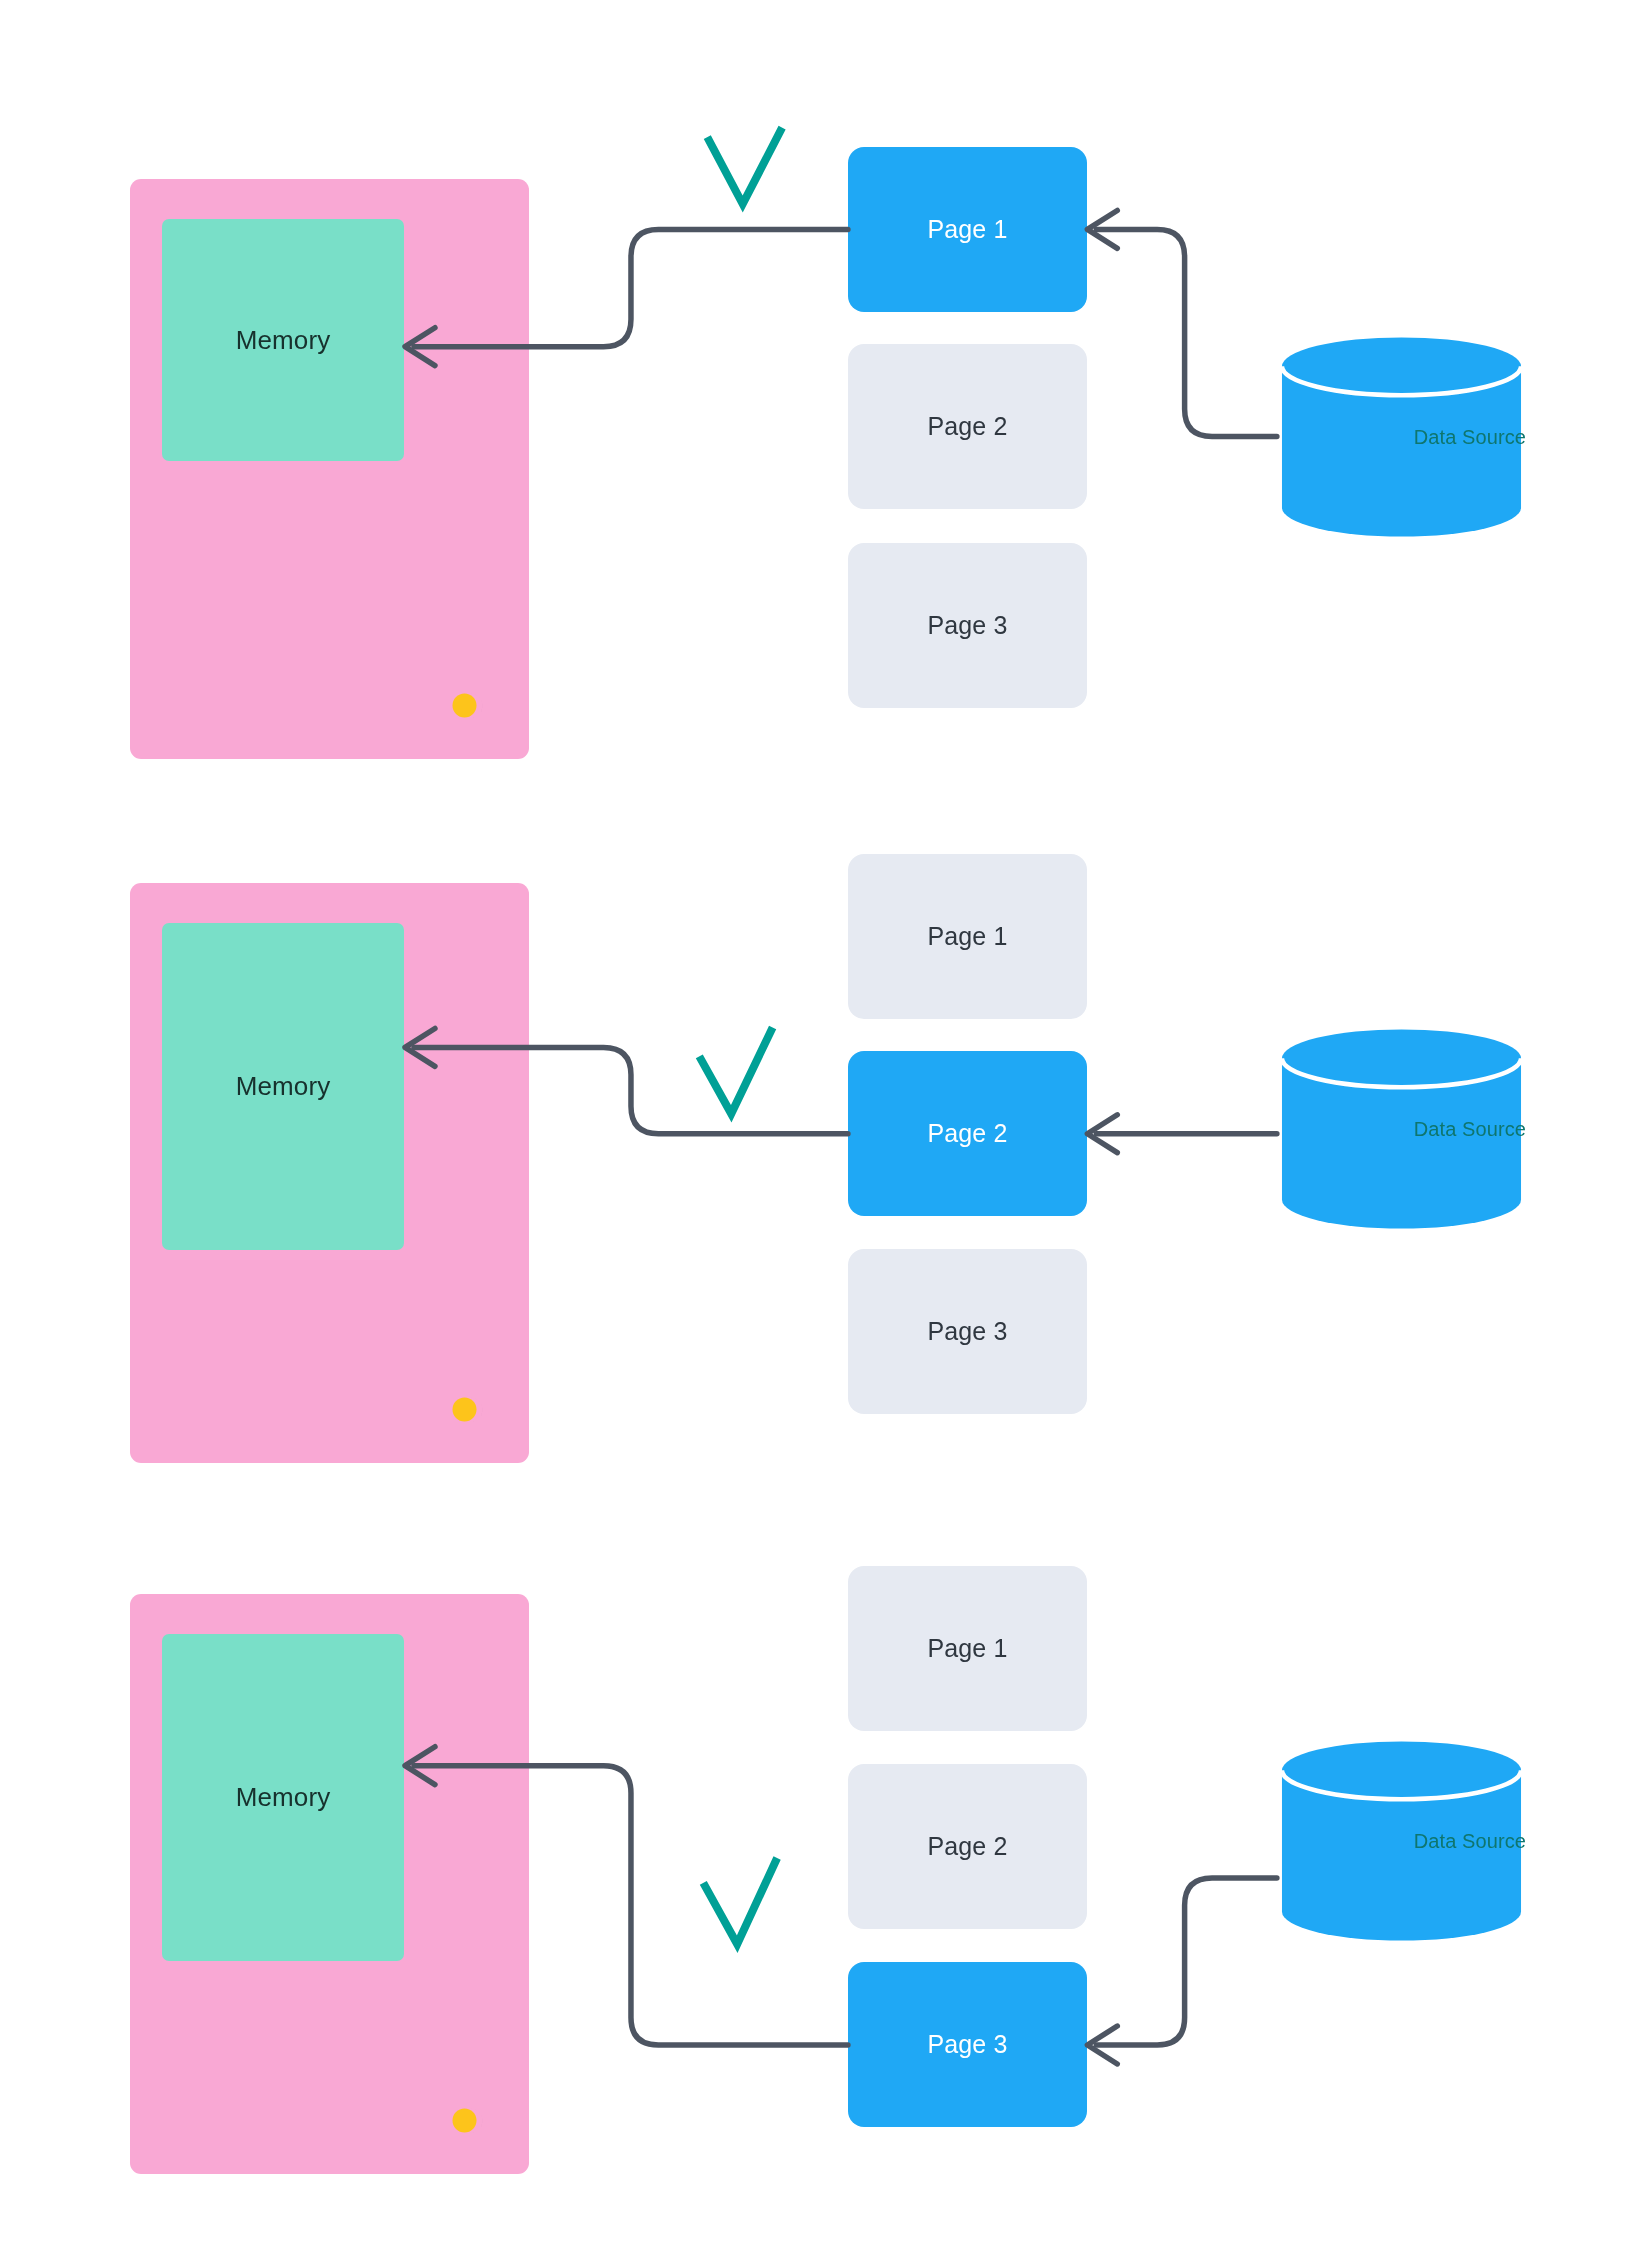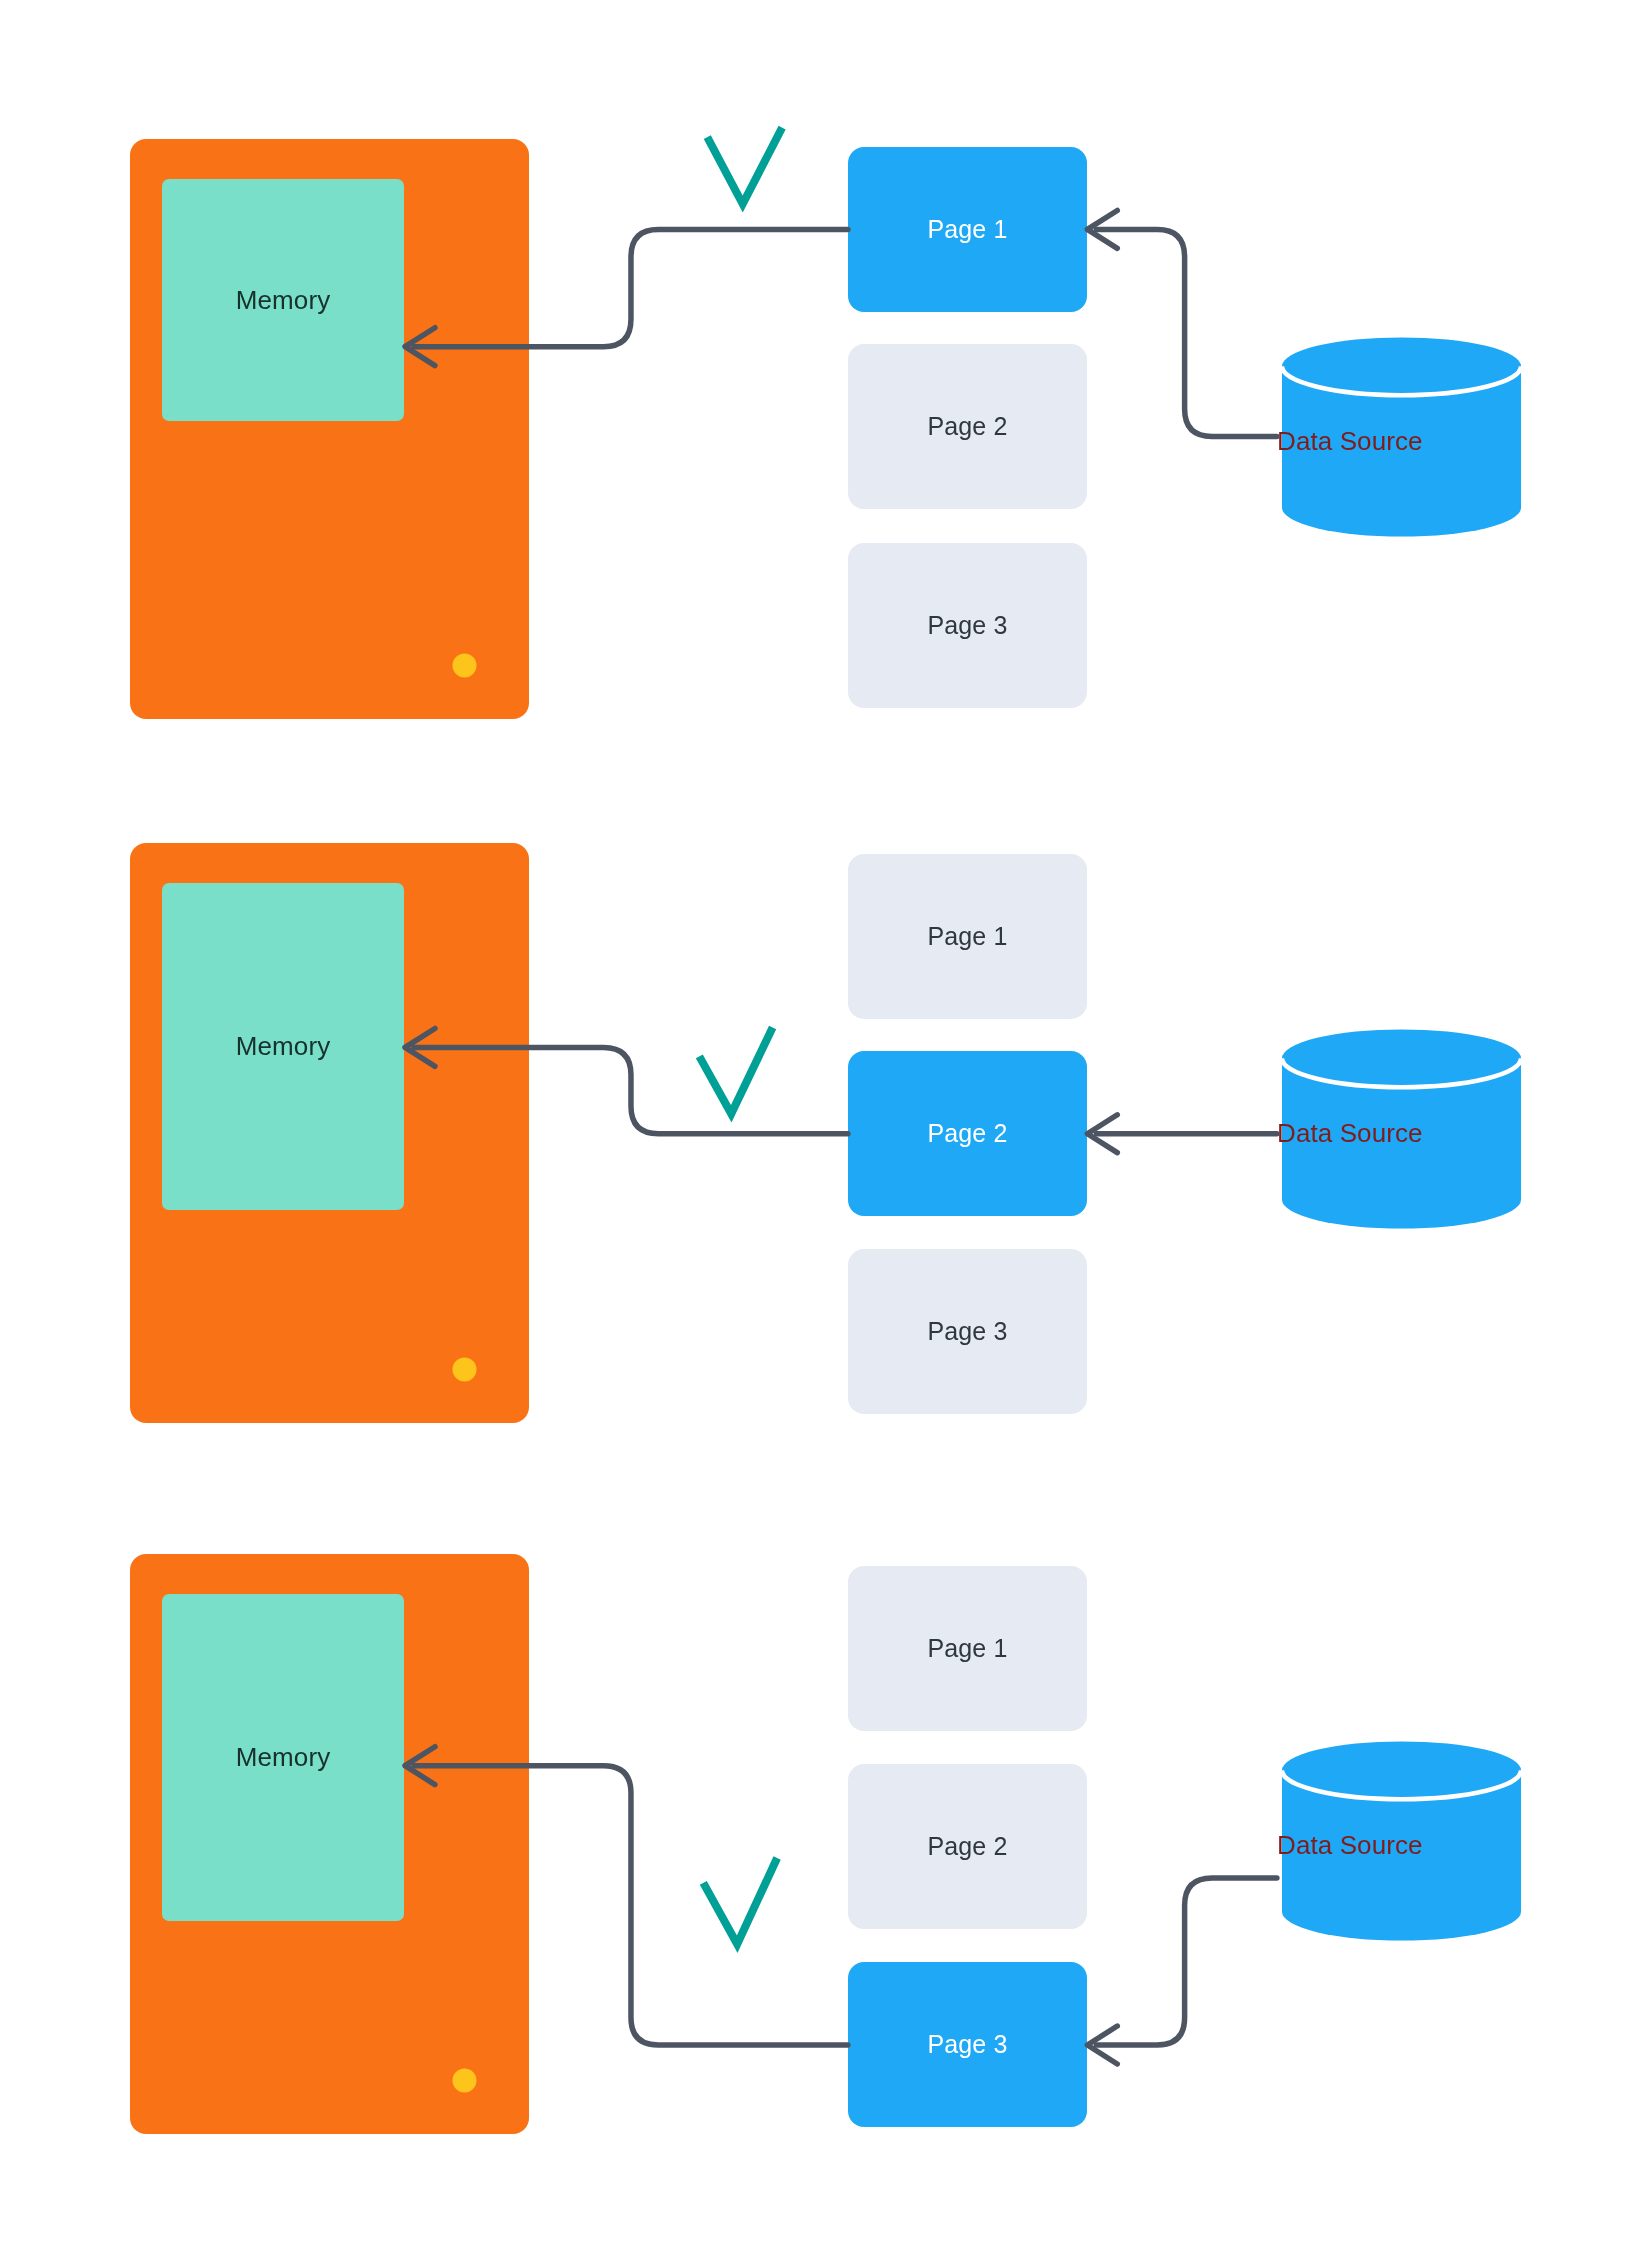--- a/index.html
+++ b/index.html
@@ -4,41 +4,41 @@
 <style>
   html,body{margin:0;padding:0;background:#ffffff;}
   body{
     width:1644px;height:2250px;position:relative;overflow:hidden;
     font-family:"Liberation Sans","DejaVu Sans",sans-serif;
     background:#ffffff;
   }
   .stage{position:absolute;left:0;top:0;width:1644px;height:2250px;}
 
   
-  .mem-panel{position:absolute;background:#f97316;border-radius:16px;}
+  .mem-panel{position:absolute;background:#f9a8d4;border-radius:11px;margin-top:40px;}
   .mem-box{position:absolute;background:#79dfc8;border-radius:7px;
            display:flex;align-items:center;justify-content:center;}
   .mem-label{color:#17312d;font-size:26px;letter-spacing:0.1px;}
 
   
   .logo{position:absolute;}
 
   
   .page-card{position:absolute;border-radius:16px;display:flex;
              align-items:center;justify-content:center;}
   .page-card.inactive{background:#e6eaf2;}
   .page-card.active{background:#1fa8f5;}
   .page-label{font-size:25px;letter-spacing:0.1px;}
   .page-card.inactive .page-label{color:#2f3740;}
   .page-card.active .page-label{color:#ffffff;}
 
   
   .ds{position:absolute;}
-  .ds-label{position:absolute;width:100%;text-align:left;color:#7f1d1d;
-            font-size:26px;letter-spacing:0.1px;}
+  .ds-label{position:absolute;width:100%;text-align:right;color:#0f766e;
+            font-size:20px;letter-spacing:0.1px;}
 
   
   .wires{position:absolute;left:0;top:0;width:1644px;height:2250px;
          pointer-events:none;}
 </style>
 </head>
 <body>
 
 <div class="stage">
 

